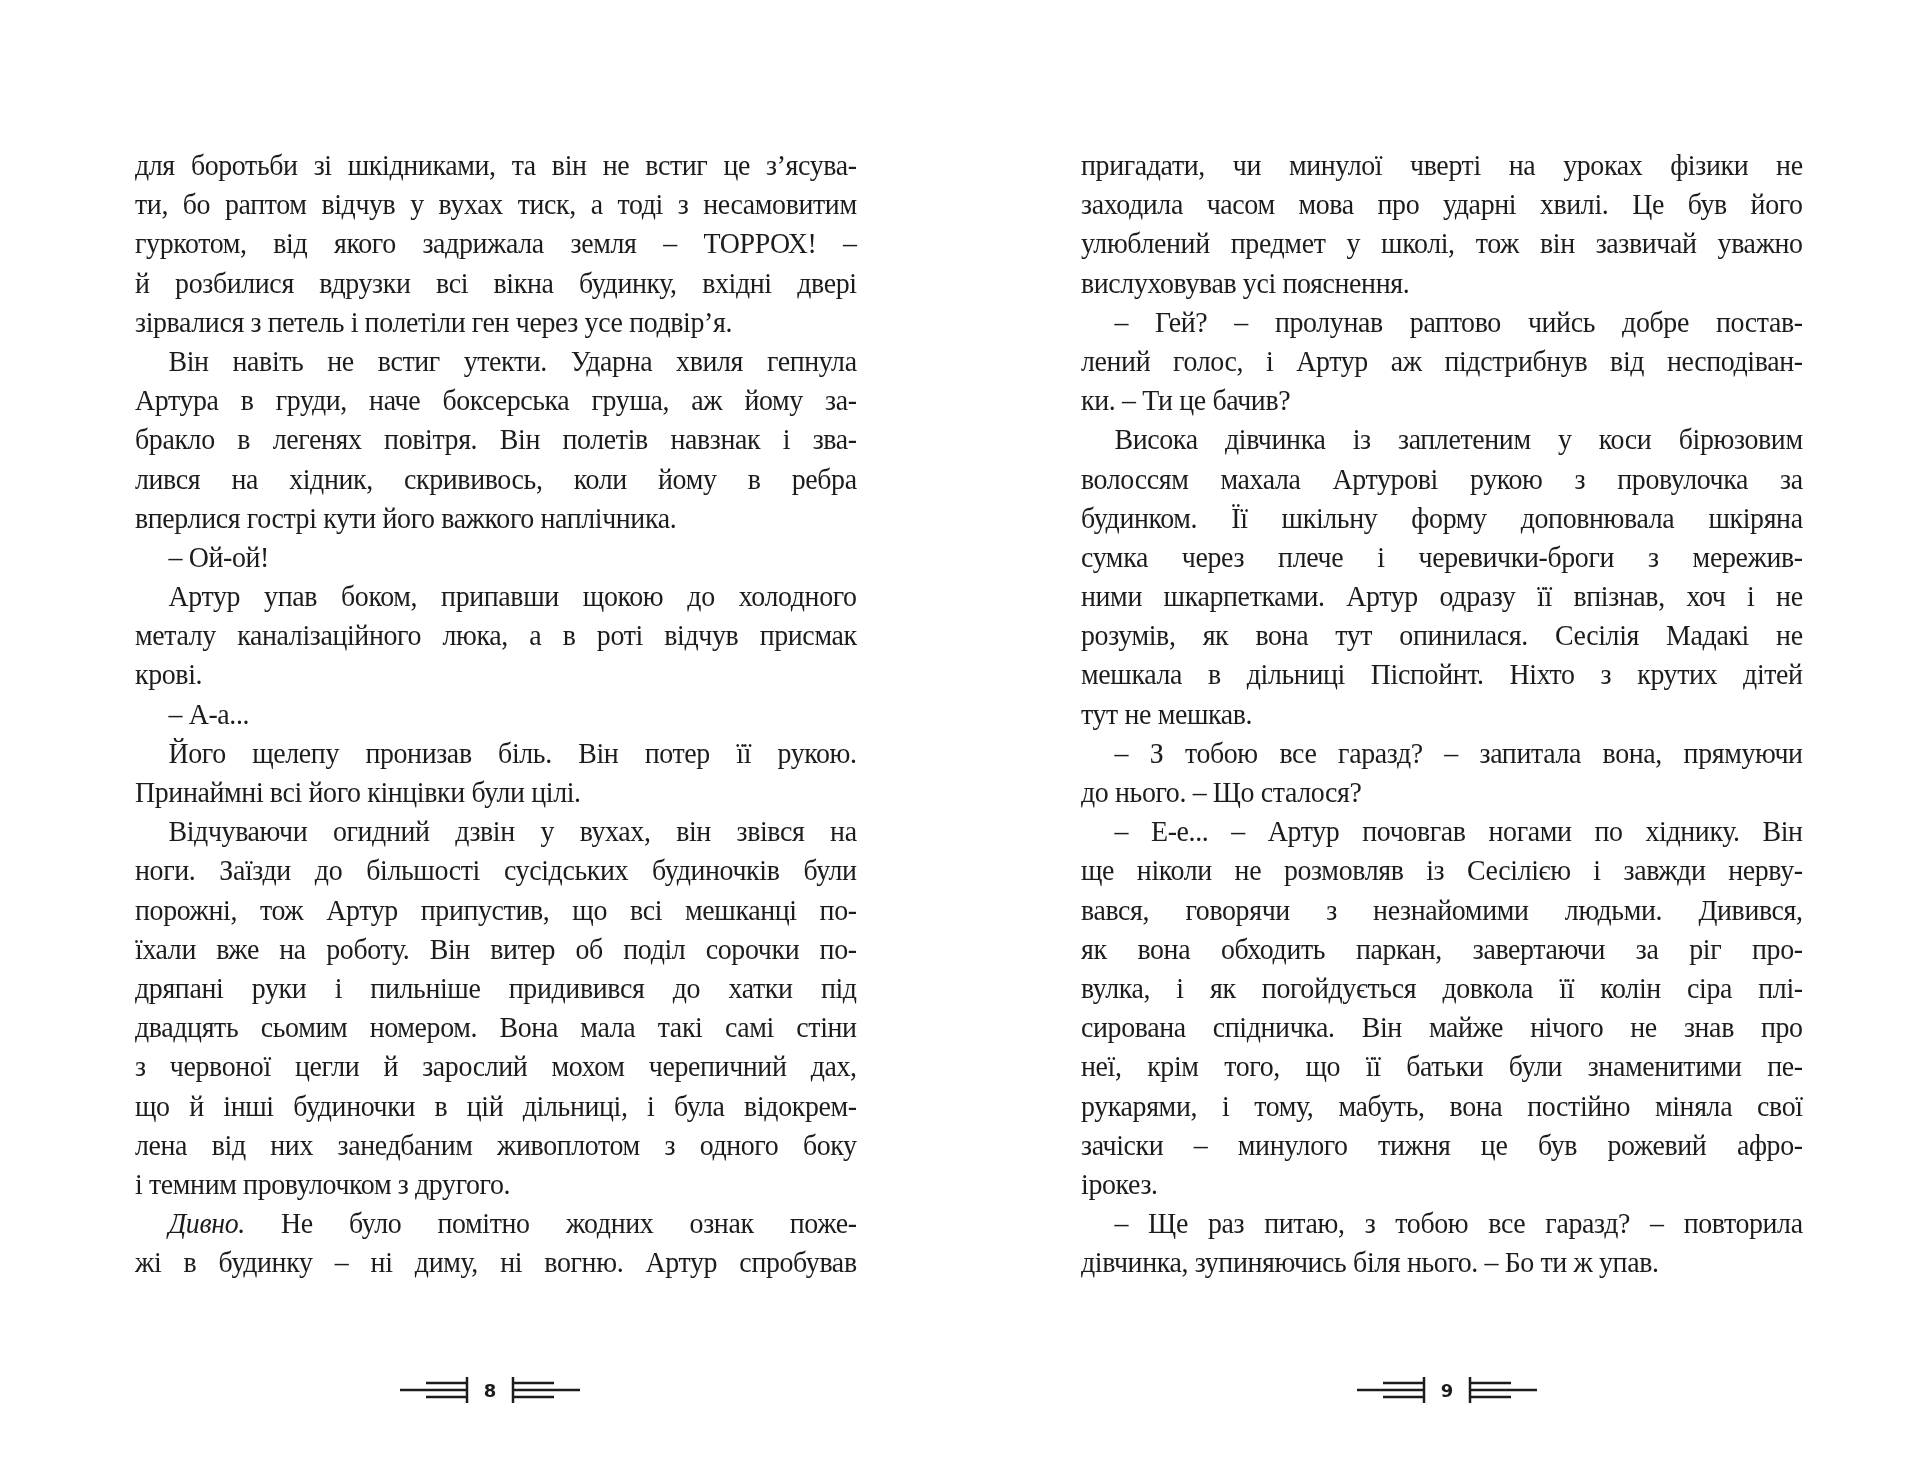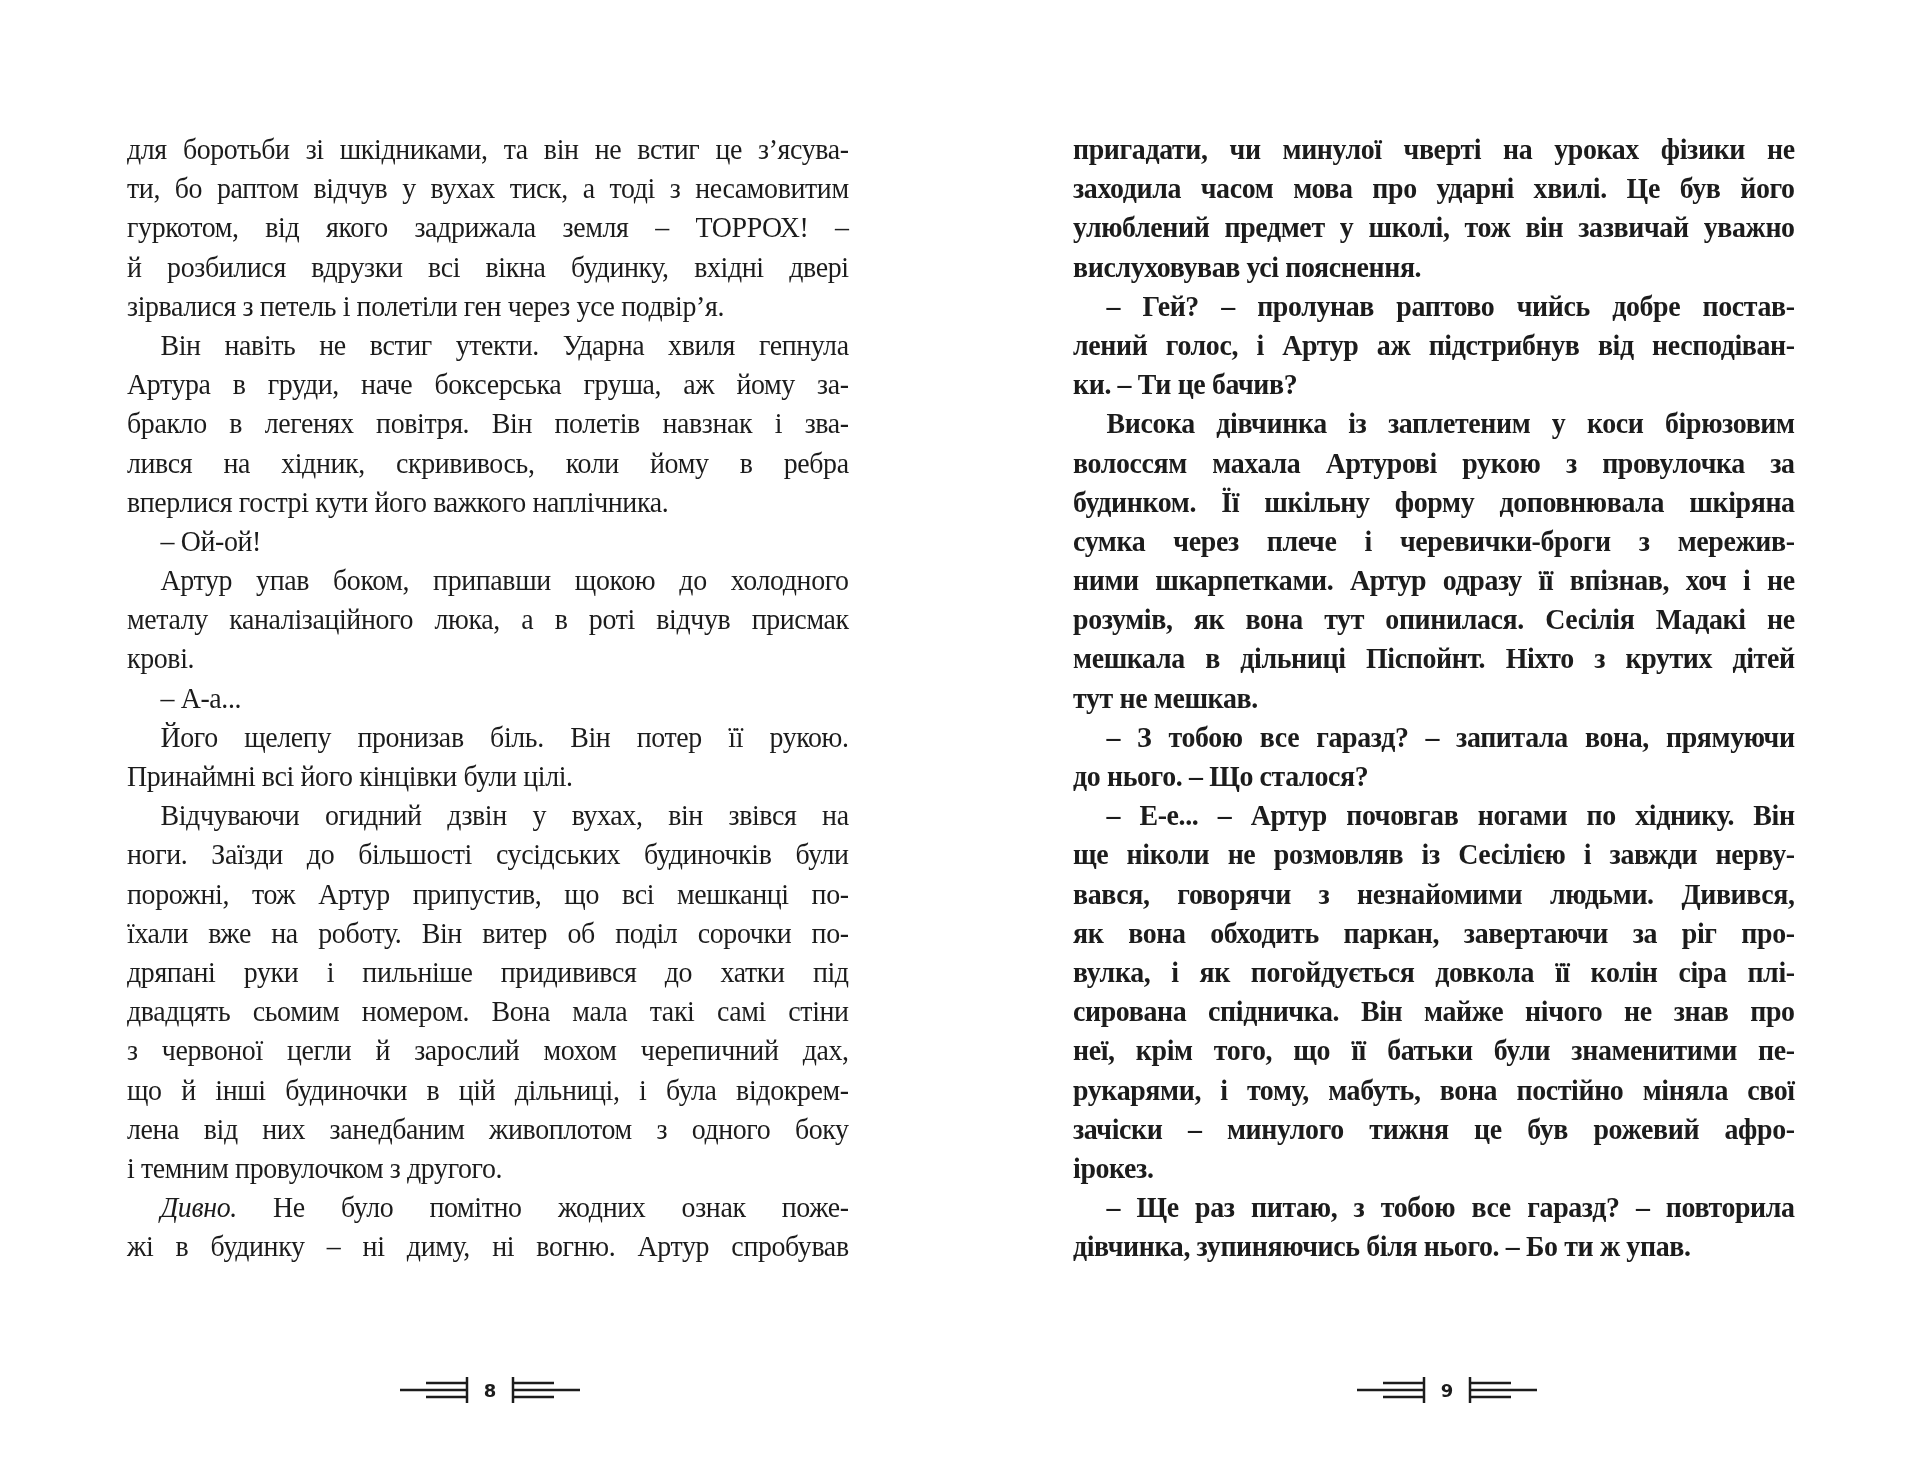--- a/index.html
+++ b/index.html
@@ -10,25 +10,26 @@
     body {
       width: 1920px;
       height: 1477px;
       position: relative;
       overflow: hidden;
       font-family: "Liberation Serif", "DejaVu Serif", serif;
       color: #1c1c1c;
     }
     .page {
       position: absolute;
-      top: 129px;
+      top: 145px;
       width: 722px;
+      margin-left: 8px;
     }
     .page-left { left: 127px; }
-    .page-right { left: 1073px; font-weight: bold; }
+    .page-right { left: 1073px; }
     .line {
       display: block;
       height: 39.2px;
       line-height: 39.2px;
       font-size: 30px;
       white-space: nowrap;
       text-align: justify;
       text-align-last: justify;
       letter-spacing: -0.4px;
       transform: scaleX(0.93);

